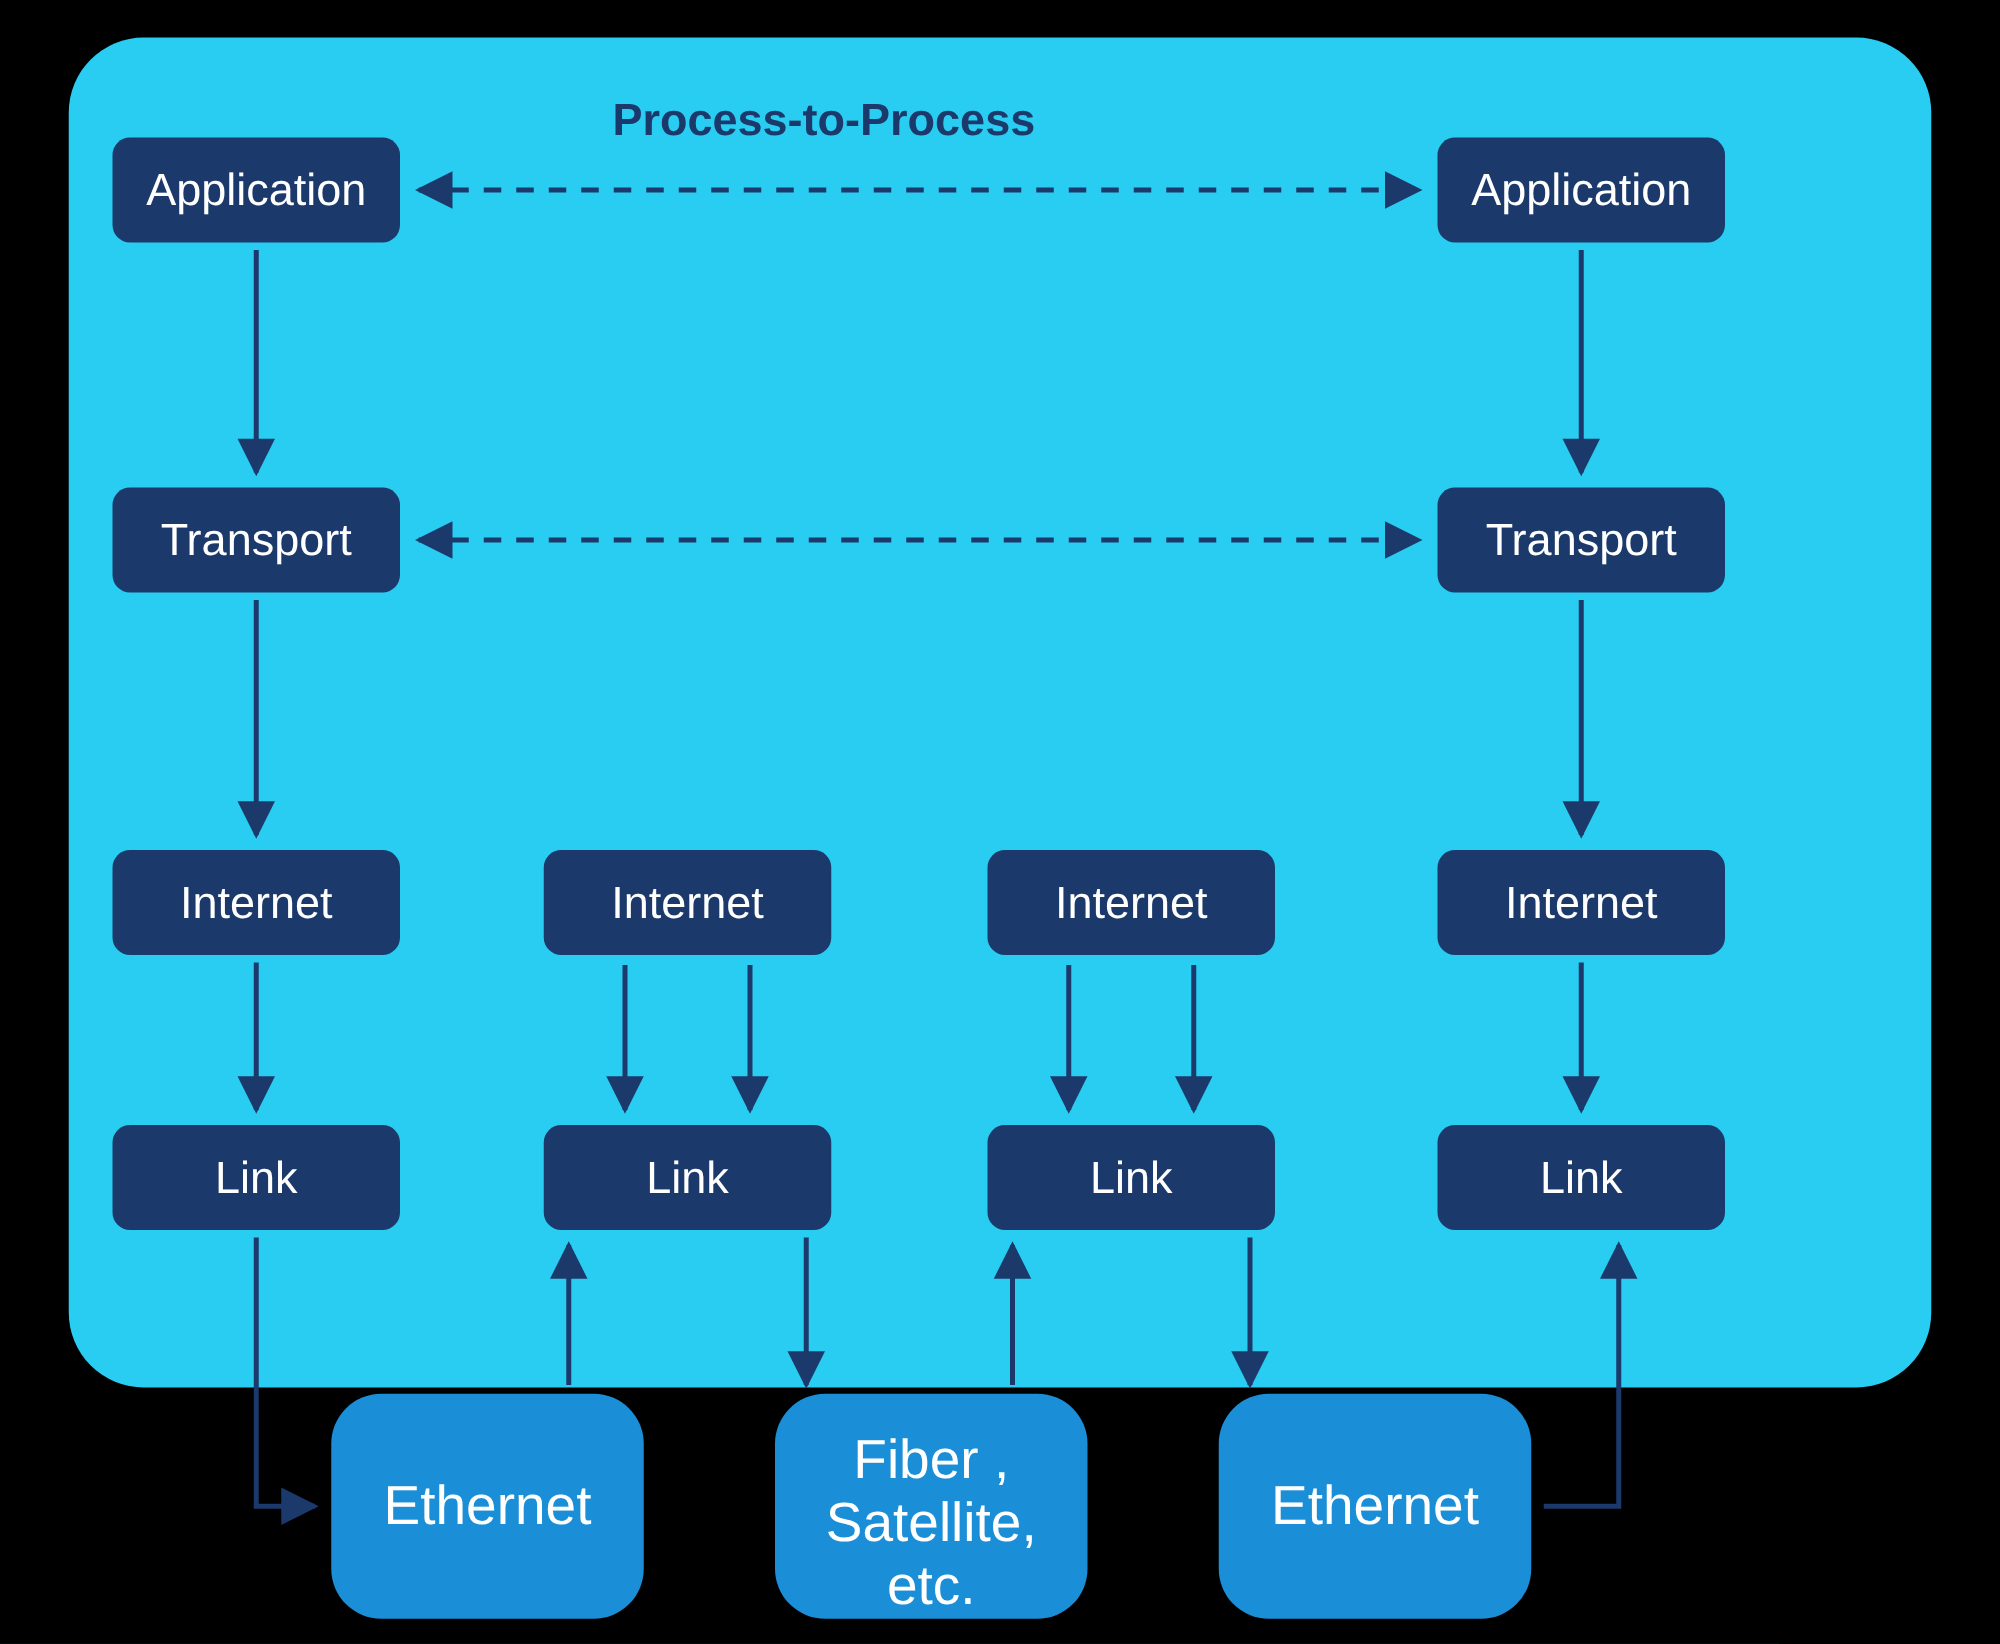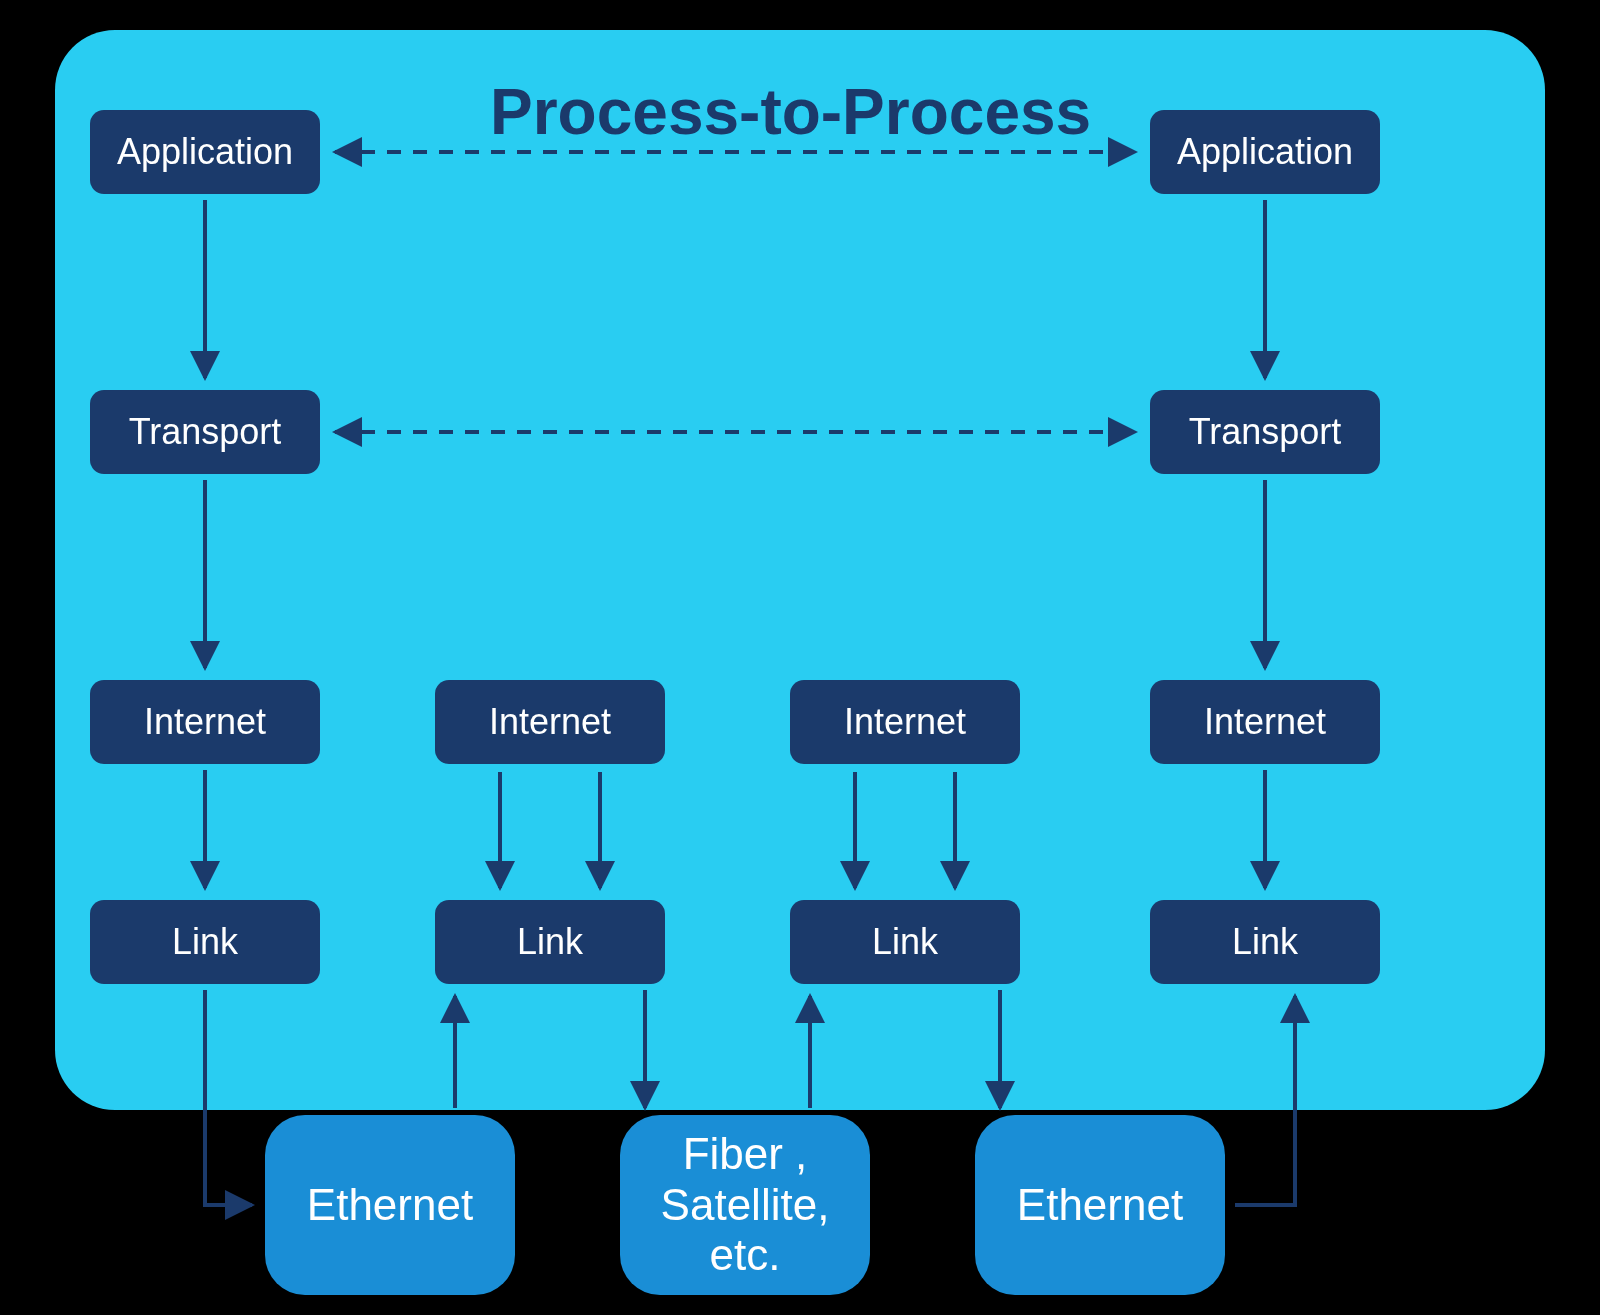--- a/index.html
+++ b/index.html
@@ -46,21 +46,21 @@
     font-size: 44px;
     text-align: center;
     line-height: 1.15;
     padding: 0 10px;
     box-sizing: border-box;
   }
   .big-label {
     position: absolute;
     color: #1b3a6b;
     font-weight: 700;
-    font-size: 64px;
+    font-size: 36px;
     white-space: nowrap;
   }
   svg.overlay {
     position: absolute;
     left: 0;
     top: 0;
     pointer-events: none;
   }
 </style>
 </head>
@@ -108,21 +108,21 @@
     </div>
   <div class="layer-box" style="left:1150px; top:900px; width:230px; height:84px;">
       <span>Link</span>
     </div>
 
   <div class="big-label" style="left:490px; top:75px;">Process-to-Process</div>
 
   <div class="medium-box" style="left:265px;  top:1115px; width:250px; height:180px;">
       <span>Ethernet</span>
     </div>
-  <div class="medium-box" style="left:620px;  top:1115px; width:250px; height:180px;">
+  <div class="medium-box" style="left:620px;  top:1115px; width:250px; height:180px;align-items:flex-end;">
       <span>Fiber , Satellite, etc.</span>
     </div>
   <div class="medium-box" style="left:975px;  top:1115px; width:250px; height:180px;">
       <span>Ethernet</span>
     </div>
 
   <svg class="overlay" width="1600" height="1315">
     <defs>
       <marker id="arrow" viewBox="0 0 12 12" refX="10" refY="6" markerWidth="9" markerHeight="9" orient="auto-start-reverse">
         <path d="M 1 1 L 11 6 L 1 11 z" fill="#1b3a6b"></path>

